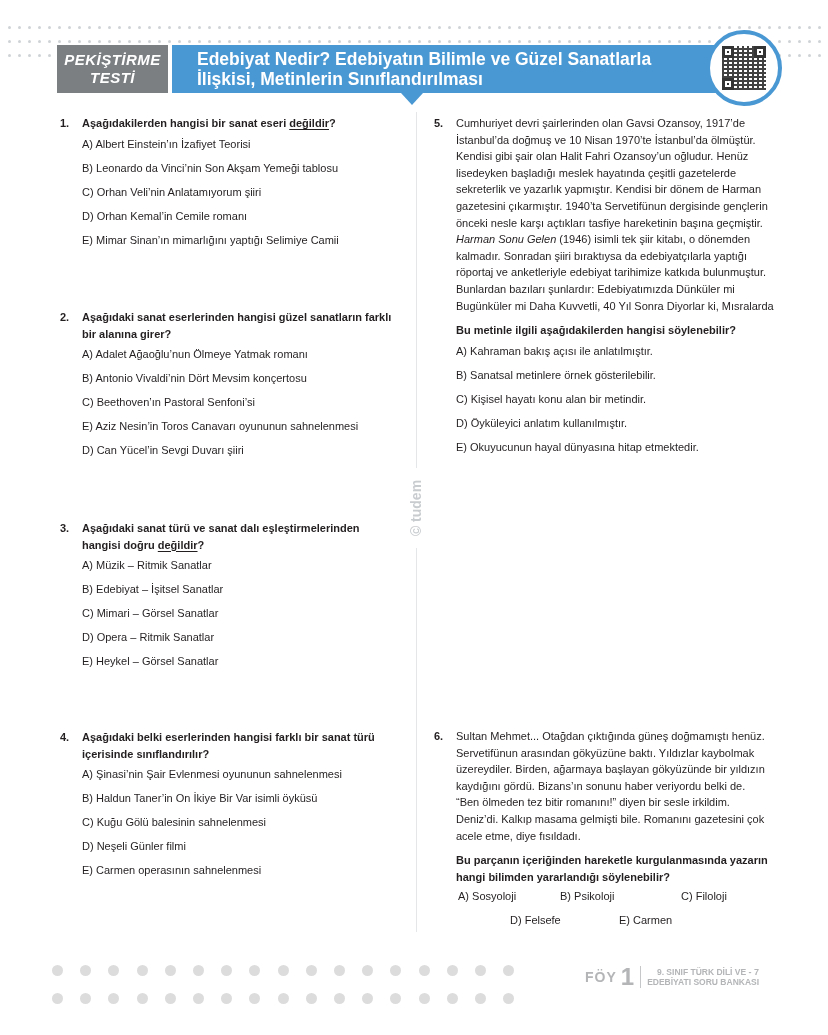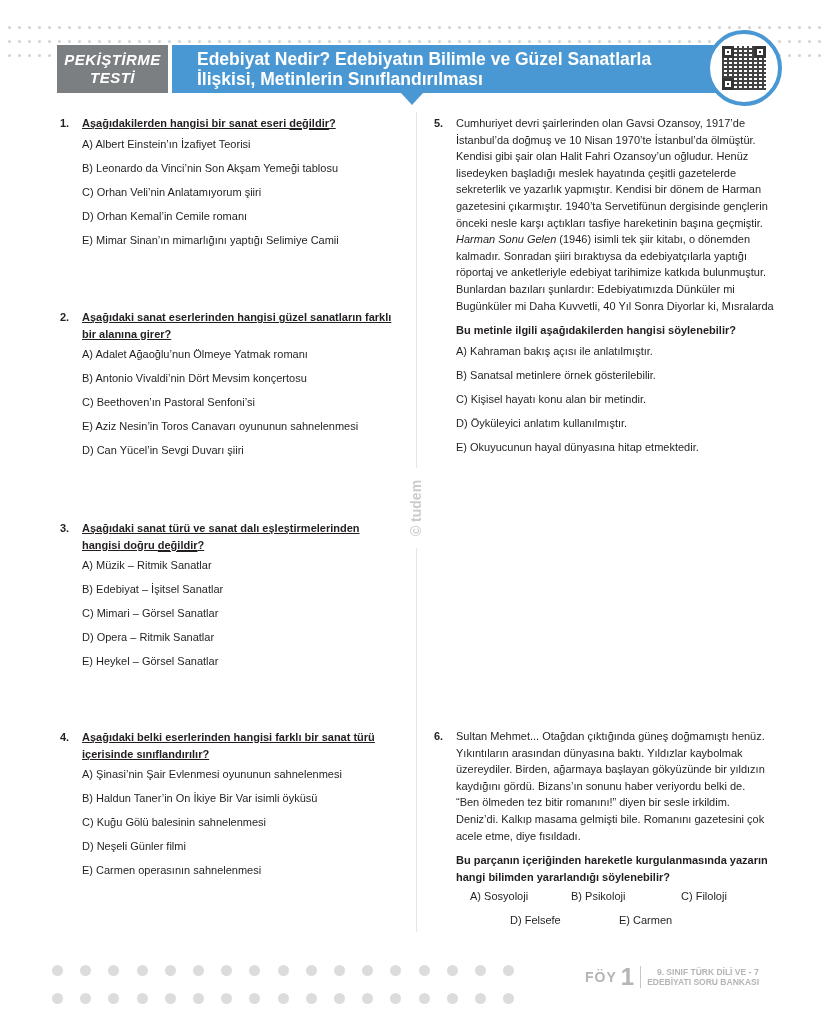--- a/index.html
+++ b/index.html
@@ -28,21 +28,21 @@
   .qr i { position: absolute; width: 12px; height: 12px; border: 3px solid #111; background: #fff; }
   .qr i::after { content: ""; position: absolute; left: 2px; top: 2px; width: 2px; height: 2px; background: #111; }
 
   .divider { position: absolute; left: 416px; top: 112px; width: 1px; height: 820px; background: #e4e6e8; }
   .watermark { position: absolute; left: 405px; top: 468px; width: 22px; height: 80px; background: #fff;
     display: flex; align-items: center; justify-content: center; }
   .watermark span { display: block; transform: rotate(-90deg); white-space: nowrap; color: #c9cccf; font-weight: bold; font-size: 14px; }
 
   .q { position: absolute; font-size: 11px; line-height: 16.6px; }
   .q .num { position: absolute; left: 0; top: 0; font-weight: bold; }
-  .q .stem { padding-left: 22px; font-weight: bold; text-decoration: underline; }
+  .q .stem { padding-left: 22px; font-weight: bold; }
   .q .stem u { text-decoration: underline; text-underline-offset: 2px; }
   .q .opts { padding-left: 22px; margin-top: 4px; }
   .q .opt { display: block; height: 24px; line-height: 16px; }
   .q .para { padding-left: 22px; font-weight: normal; }
   .q .para i { font-style: italic; }
   .q .sub { padding-left: 22px; font-weight: bold; margin-top: 8px; }
   .grid-opts { padding-left: 22px; margin-top: 3px; position: relative; height: 44px; }
   .grid-opts span { position: absolute; }
 
   .dots-bottom { position: absolute; left: 52px; top: 965px; }
@@ -336,34 +336,34 @@
     <span class="opt">C) Kişisel hayatı konu alan bir metindir.</span>
     <span class="opt">D) Öyküleyici anlatım kullanılmıştır.</span>
     <span class="opt">E) Okuyucunun hayal dünyasına hitap etmektedir.</span>
   </div>
 </div>
 
 <div class="q" style="left:434px; top:728px; width:360px;">
   <span class="num">6.</span>
   <div class="para">
     <span style="display:block">Sultan Mehmet... Otağdan çıktığında güneş doğmamıştı henüz.</span>
-    <span style="display:block">Yıkıntıların arasından dünyasına baktı. Yıldızlar kaybolmak</span>
+    <span style="display:block">Servetifünun arasından gökyüzüne baktı. Yıldızlar kaybolmak</span>
     <span style="display:block">üzereydiler. Birden, ağarmaya başlayan gökyüzünde bir yıldızın</span>
     <span style="display:block">kaydığını gördü. Bizans’ın sonunu haber veriyordu belki de.</span>
     <span style="display:block">“Ben ölmeden tez bitir romanını!” diyen bir sesle irkildim.</span>
     <span style="display:block">Deniz’di. Kalkıp masama gelmişti bile. Romanını gazetesini çok</span>
     <span style="display:block">acele etme, diye fısıldadı.</span>
   </div>
   <div class="sub">
     <span style="display:block">Bu parçanın içeriğinden hareketle kurgulanmasında yazarın</span>
     <span style="display:block">hangi bilimden yararlandığı söylenebilir?</span>
   </div>
   <div class="grid-opts">
-    <span style="left:36px; top:0">A) Sosyoloji</span>
-    <span style="left:137px; top:0">B) Psikoloji</span>
+    <span style="left:24px; top:0">A) Sosyoloji</span>
+    <span style="left:126px; top:0">B) Psikoloji</span>
     <span style="left:247px; top:0">C) Filoloji</span>
     <span style="left:76px; top:24px">D) Felsefe</span>
     <span style="left:185px; top:24px">E) Carmen</span>
   </div>
 </div>
 
 <div class="dots-bottom" id="dotsBottom">
     <span style="left: 0px; top: 0px;"></span>
     <span style="left: 28.2px; top: 0px;"></span>
     <span style="left: 56.4px; top: 0px;"></span>

